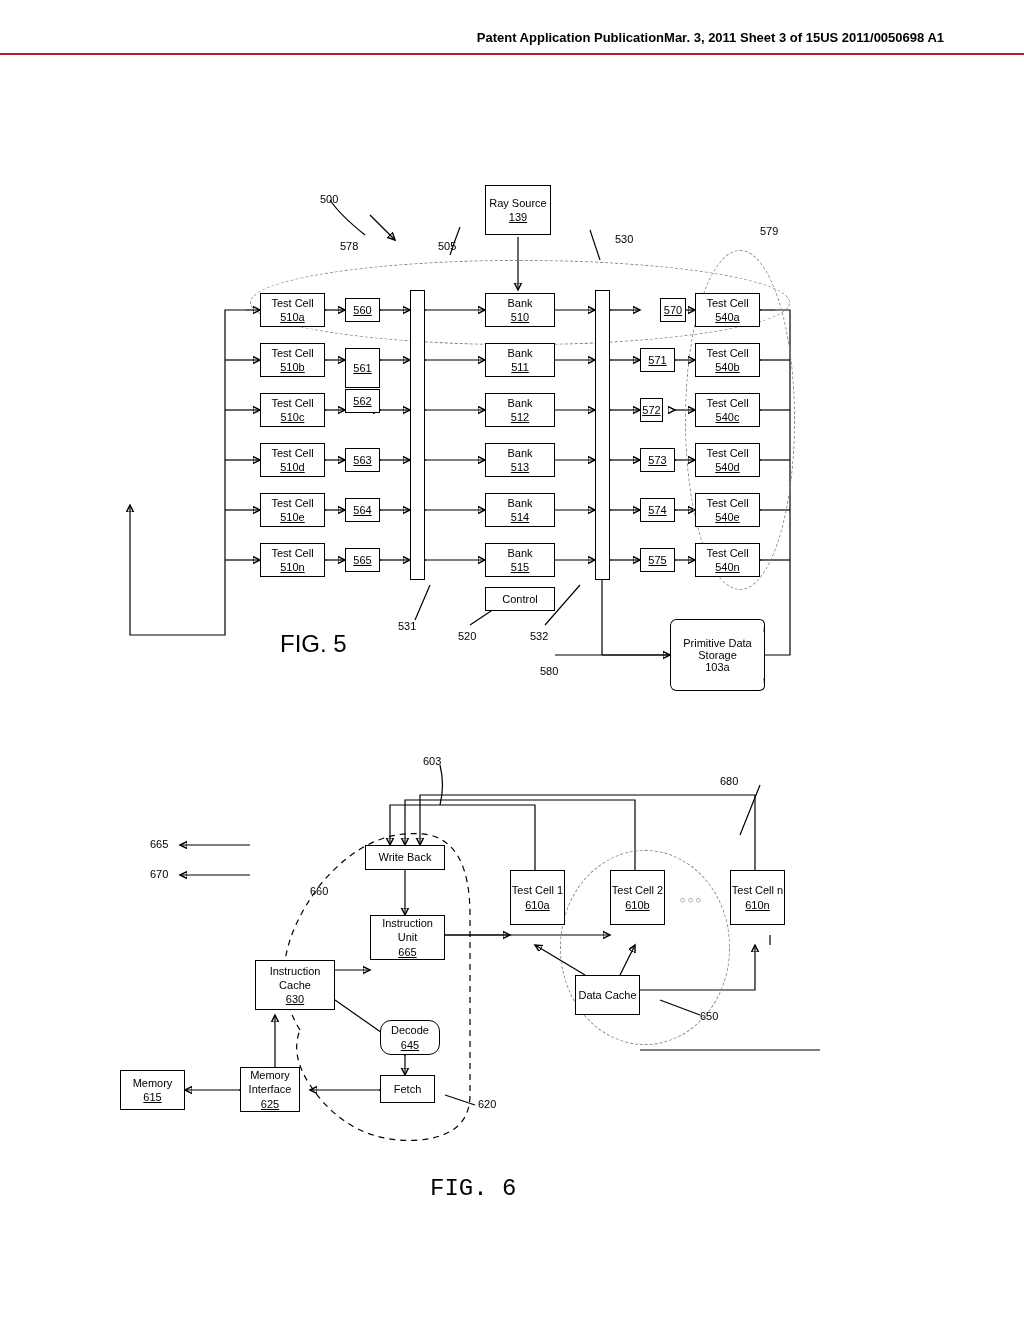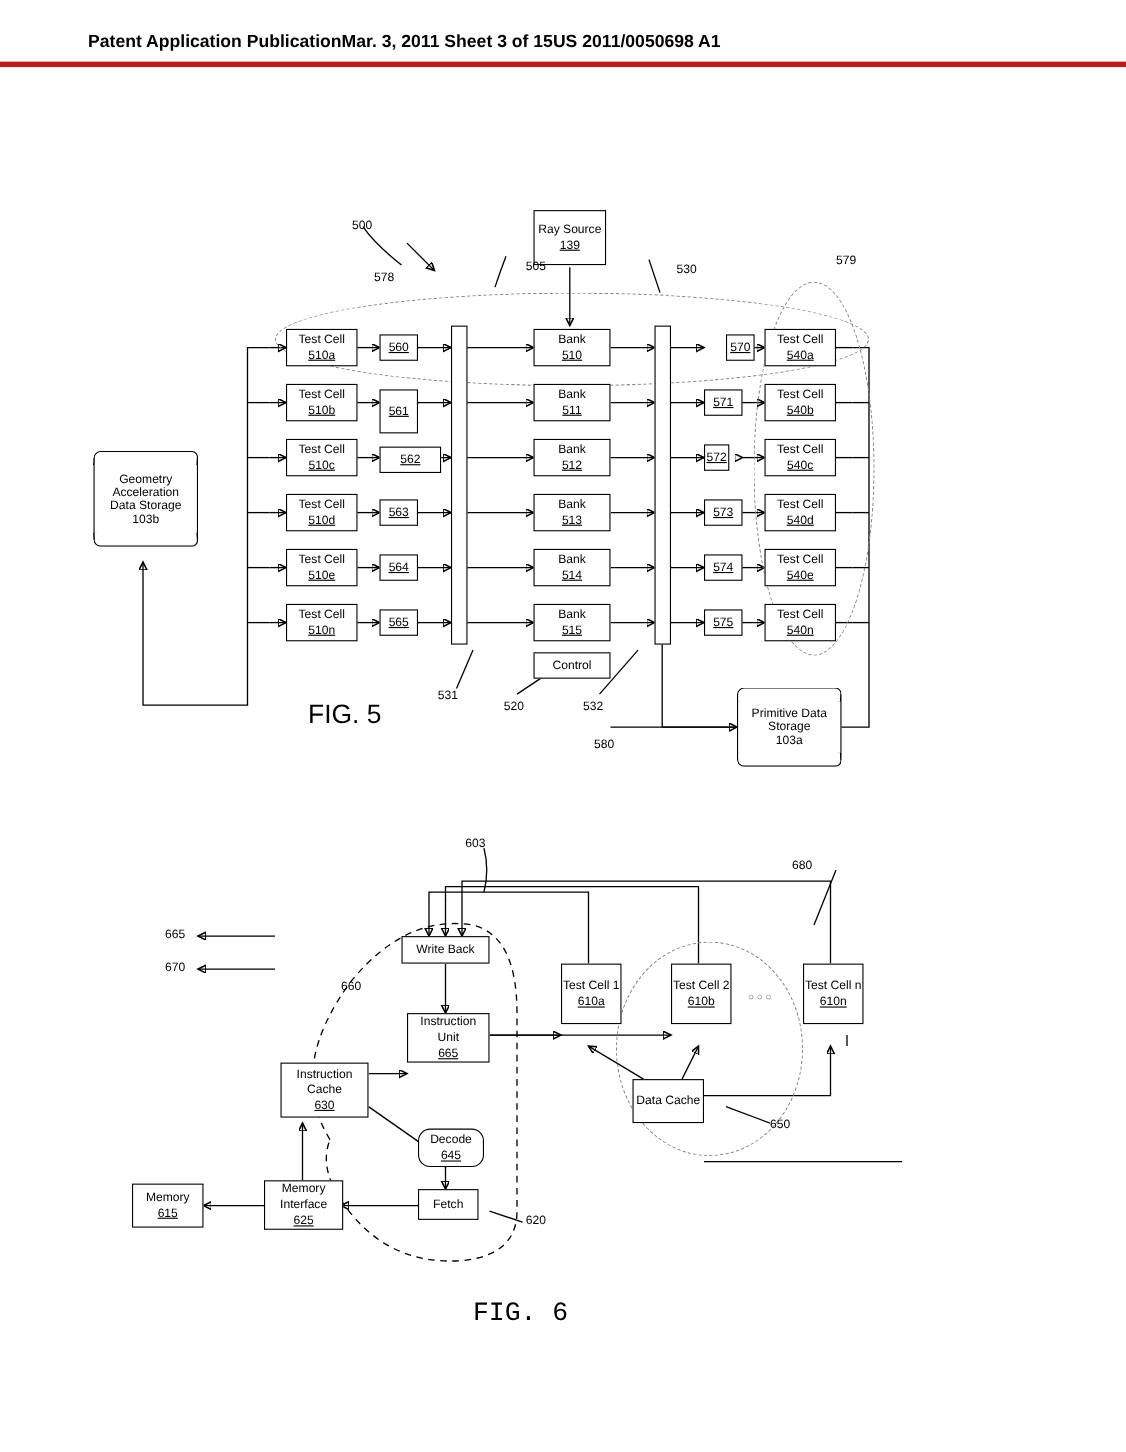--- a/index.html
+++ b/index.html
@@ -1,17 +1,17 @@
 <!DOCTYPE html>
 <html><head>
 <meta charset="utf-8">
 <style>
   * { box-sizing: border-box; margin: 0; padding: 0; }
   body { font-family: Arial, sans-serif; font-size: 11px; background: #fff; width: 1024px; height: 1320px; position: relative; }
-  .header { display: flex; justify-content: flex-start; padding: 30px 80px 8px 80px; font-weight: bold; font-size: 16px; border-bottom: 5px solid #b91c1c; margin-bottom: 10px; }
+  .header { display: flex; justify-content: flex-end; padding: 30px 80px 8px 80px; font-weight: bold; font-size: 13px; border-bottom: 2px solid #b91c1c; margin-bottom: 10px; }
   .page { position: relative; width: 100%; height: 1250px; }
   .box { position: absolute; border: 1.5px solid #000; background: #fff; text-align: center; display: flex; flex-direction: column; justify-content: center; align-items: center; line-height: 1.3; }
   .box .ref { text-decoration: underline; }
   .label { position: absolute; font-size: 11px; }
   .figlabel { position: absolute; font-size: 24px; }
   .vbar { position: absolute; border: 1.5px solid #000; background: #fff; }
   .ellipse { position: absolute; border: 1.5px dashed #888; border-radius: 50%; }
   .storage { position: absolute; border-left: 1.5px solid #000; border-right: 1.5px solid #000; text-align: center; display: flex; flex-direction: column; justify-content: center; padding: 6px 4px; background: #fff; }
   .storage::before, .storage::after { content: ""; position: absolute; left: -1px; right: -1px; height: 12px; border: 1.5px solid #000; }
   .storage::before { top: -6px; border-bottom: none; border-radius: 6px 6px 0 0; transform: skewX(-4deg); }
@@ -134,36 +134,30 @@
   <span class="ref">139</span>
 </div>
 
 <div class="vbar" style="left:410px; top:225px; width:15px; height:290px;"></div>
 <div class="vbar" style="left:595px; top:225px; width:15px; height:290px;"></div>
 
 <div class="box" style="left:485px; top:522px; width:70px; height:24px;">
   <span>Control</span>
 </div>
 
-<div class="storage" style="left:85px; top:345px; width:95px; height:75px;">
-  <span>Geometry</span>
-  <span>Acceleration</span>
-  <span>Data Storage</span>
-  <span class="ref">103b</span>
-</div>
 
 <div class="storage" style="left:670px; top:560px; width:95px; height:60px;">
   <span>Primitive Data</span>
   <span>Storage</span>
   <span class="ref">103a</span>
 </div>
 
 <div class="label" style="left:320px; top:128px;">500</div>
 <div class="label" style="left:340px; top:175px;">578</div>
-<div class="label" style="left:438px; top:165px;margin-left:40px;">505</div>
+<div class="label" style="left:438px; top:175px;">505</div>
 <div class="label" style="left:615px; top:168px;">530</div>
 <div class="label" style="left:760px; top:160px;">579</div>
 <div class="label" style="left:398px; top:555px;">531</div>
 <div class="label" style="left:458px; top:565px;">520</div>
 <div class="label" style="left:530px; top:565px;">532</div>
 <div class="label" style="left:540px; top:600px;">580</div>
 
 <div class="figlabel" style="left:280px; top:565px;">FIG. 5</div>
 
 <div id="fig5rows">
@@ -200,21 +194,21 @@
         <span class="ref">571</span>
       </div>
       <div class="box" style="left: 695px; top: 278px; width: 65px; height: 34px;">
         <span>Test Cell</span>
         <span class="ref">540b</span>
       </div>
       <div class="box" style="left: 260px; top: 328px; width: 65px; height: 34px;">
         <span>Test Cell</span>
         <span class="ref">510c</span>
       </div>
-      <div class="box" style="left: 345px; top: 335px; width: 56px; height: 24px;">
+      <div class="box" style="left: 345px; top: 324px; width: 35px; height: 24px;">
         <span class="ref">562</span>
       </div>
       <div class="box" style="left: 485px; top: 328px; width: 70px; height: 34px;">
         <span>Bank</span>
         <span class="ref">512</span>
       </div>
       <div class="box" style="left: 640px; top: 333px; width: 23px; height: 24px;">
         <span class="ref">572</span>
       </div>
       <div class="box" style="left: 695px; top: 328px; width: 65px; height: 34px;">
@@ -351,21 +345,21 @@
   <span>Instruction Cache</span>
   <span class="ref">630</span>
 </div>
 <div class="box" style="left:380px; top:955px; width:60px; height:35px;border-radius:11px;">
   <span>Decode</span>
   <span class="ref">645</span>
 </div>
 <div class="box" style="left:380px; top:1010px; width:55px; height:28px;">
   <span>Fetch</span>
 </div>
-<div class="box" style="left:240px; top:1002px; width:72px; height:45px;">
+<div class="box" style="left:240px; top:1002px; width:60px; height:45px;">
   <span>Memory Interface</span>
   <span class="ref">625</span>
 </div>
 <div class="box" style="left:120px; top:1005px; width:65px; height:40px;">
   <span>Memory</span>
   <span class="ref">615</span>
 </div>
 <div class="box" style="left:575px; top:910px; width:65px; height:40px;">
   <span>Data Cache</span>
 </div>

